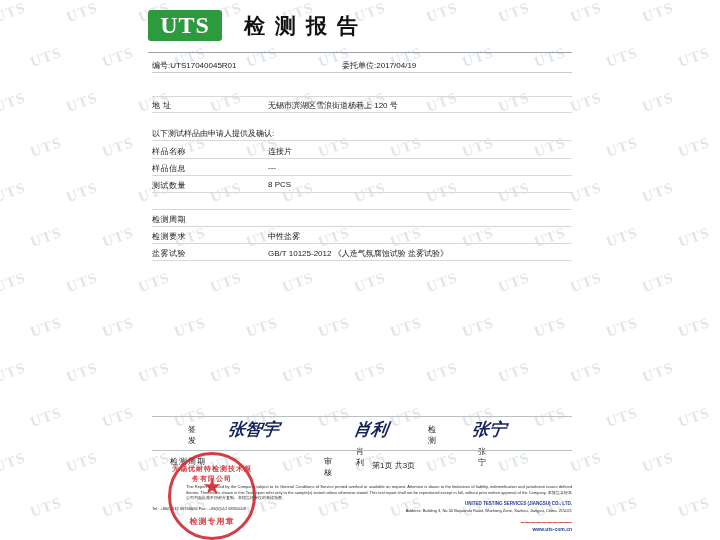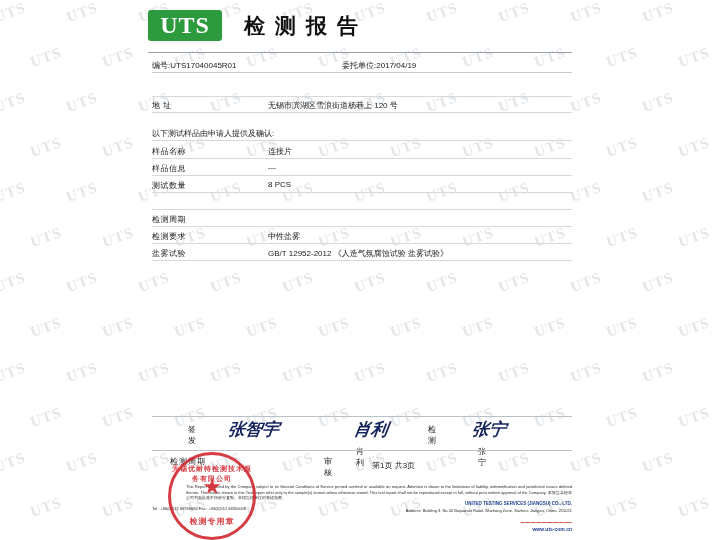--- a/index.html
+++ b/index.html
@@ -509,21 +509,21 @@
     <div class="frule" style="top:226px;"></div>
 
     <div class="frow" style="top:231px;">
       <span class="flabel">检测要求</span>
       <span class="fvalue">中性盐雾</span>
     </div>
     <div class="frule" style="top:243px;"></div>
 
     <div class="frow" style="top:248px;">
       <span class="flabel">盐雾试验</span>
-      <span class="fvalue">GB/T 12952-2012 《人造气氛腐蚀试验 盐雾试验》</span>
+      <span class="fvalue">GB/T 10125-2012 《人造气氛腐蚀试验 盐雾试验》</span>
     </div>
     <div class="frule" style="top:260px;"></div>
 
 
     <div id="sig-rule-top"></div>
 
     <div class="sig-block" style="left:188px;">
       <span class="sig-label" style="left:0;">签   发</span>
       <span class="sig-hand" style="left:40px;">张智宇</span>
     </div>

